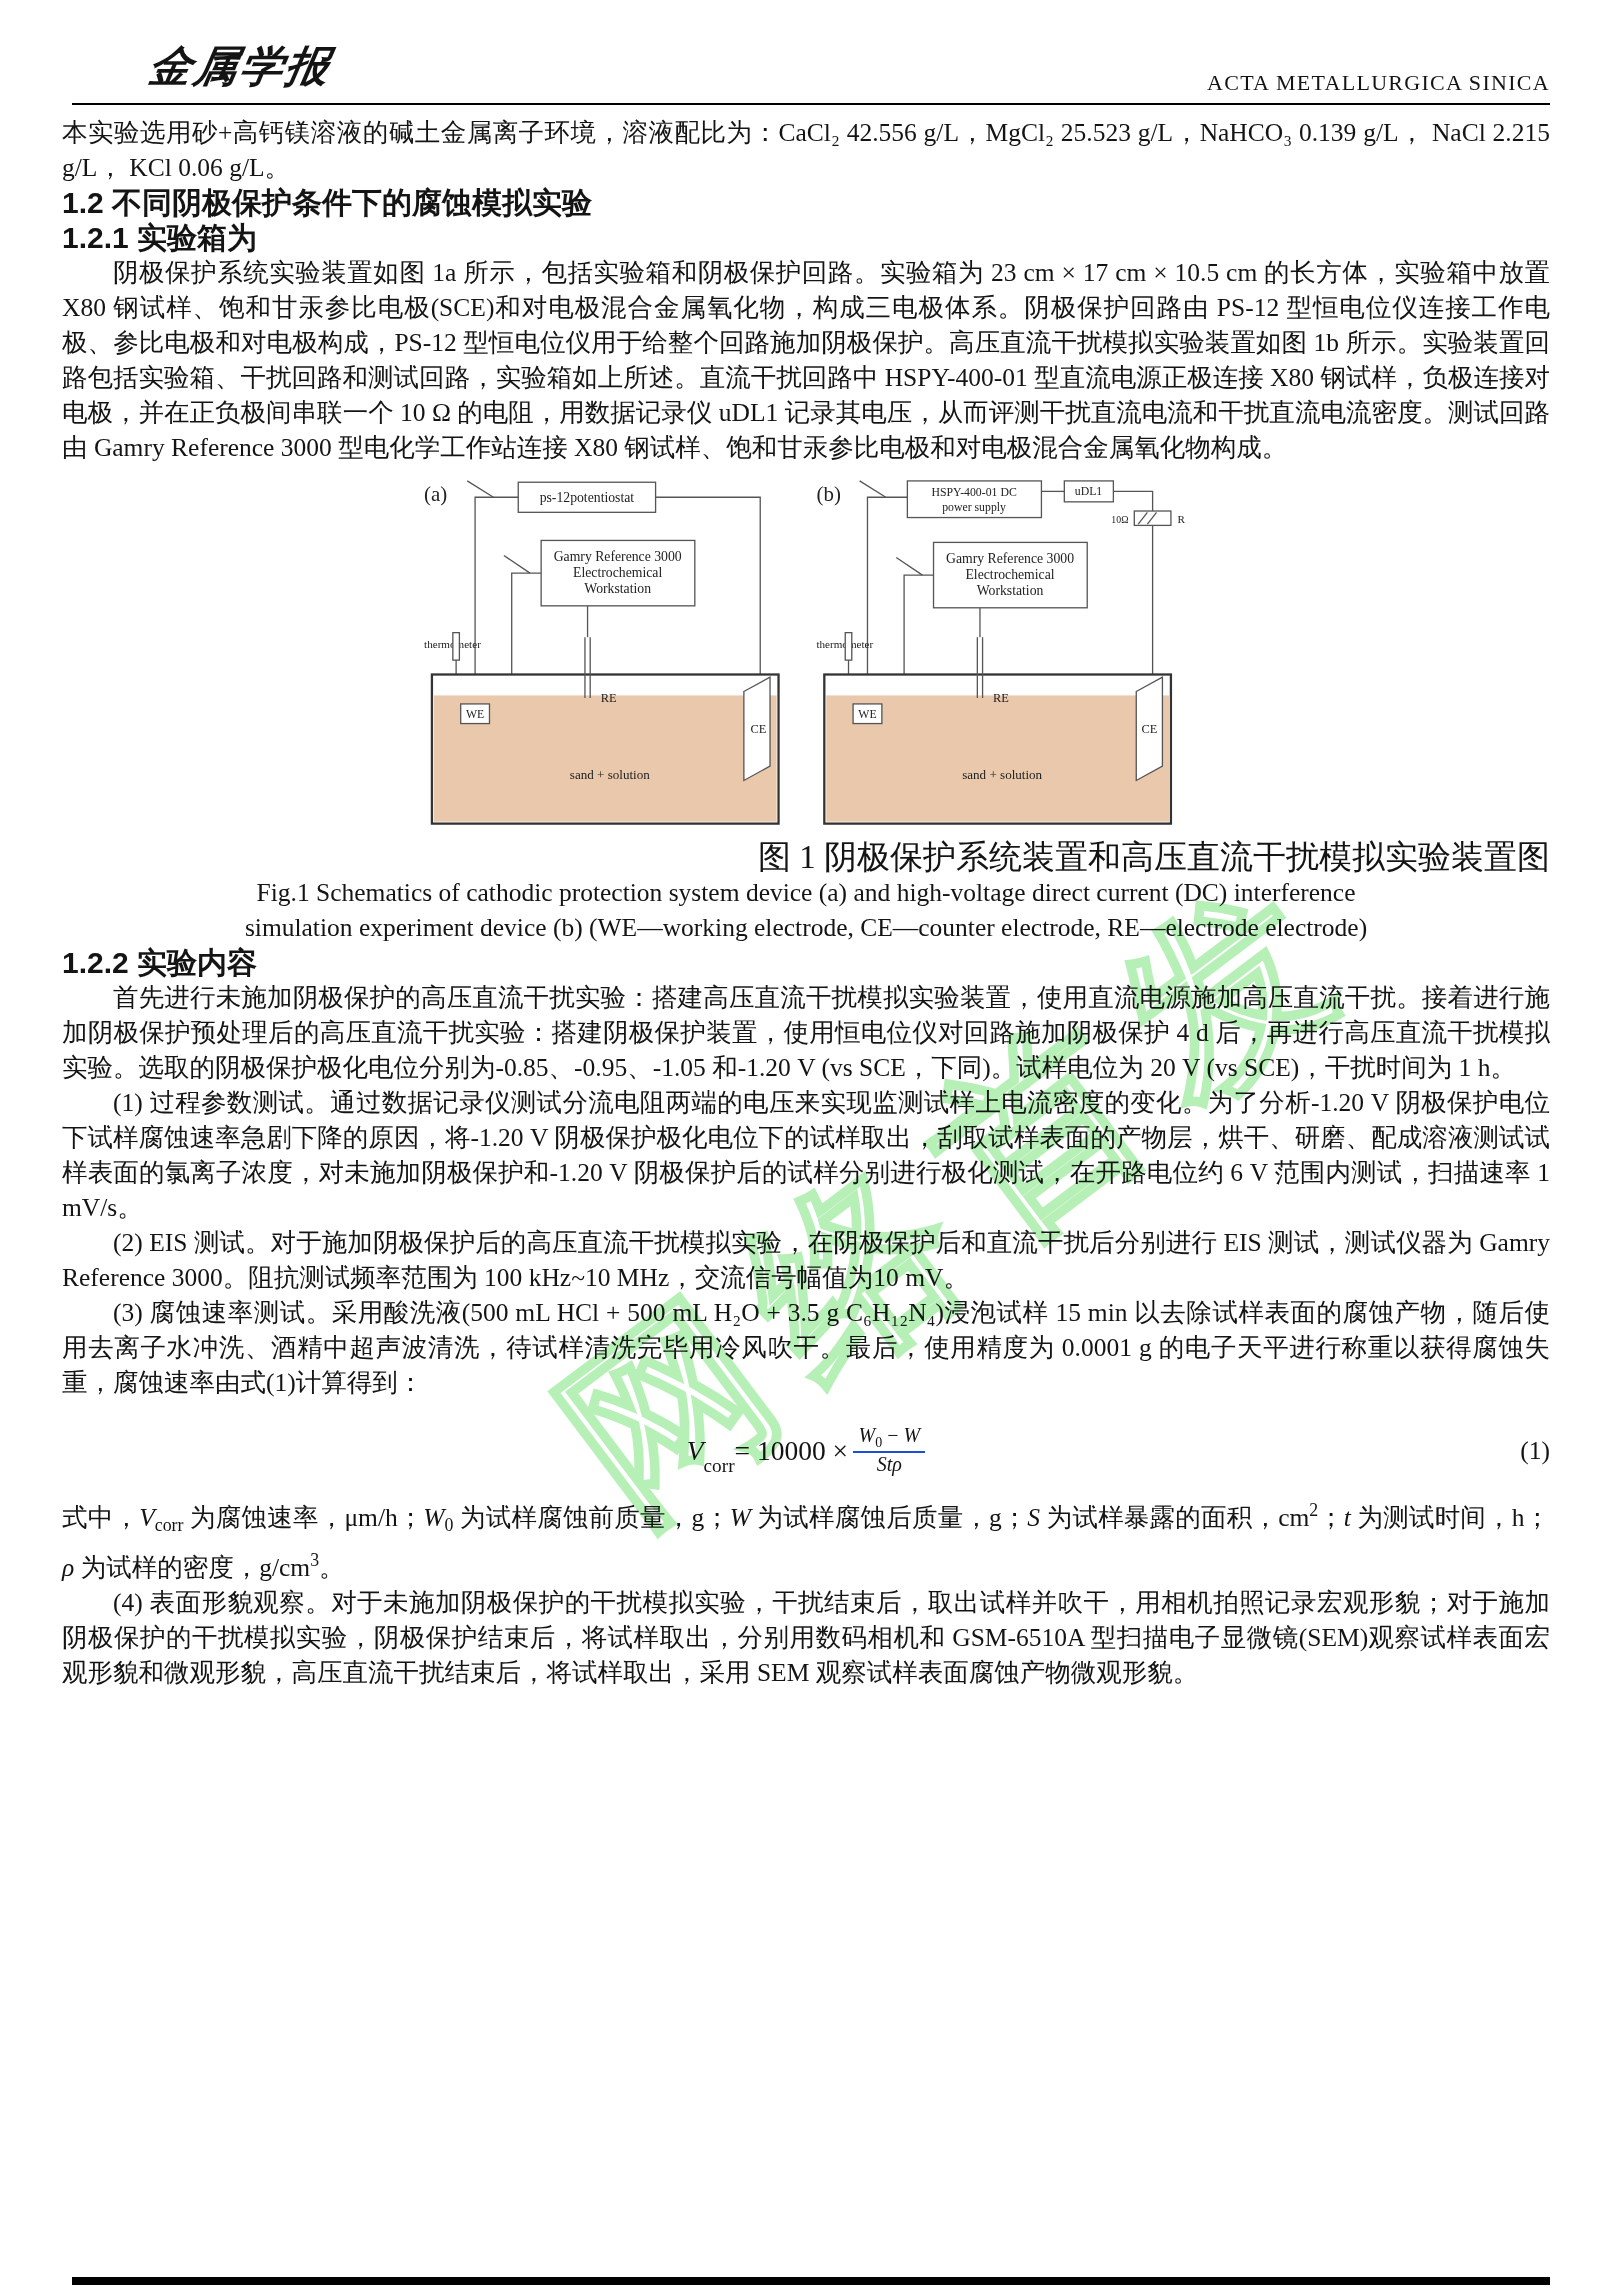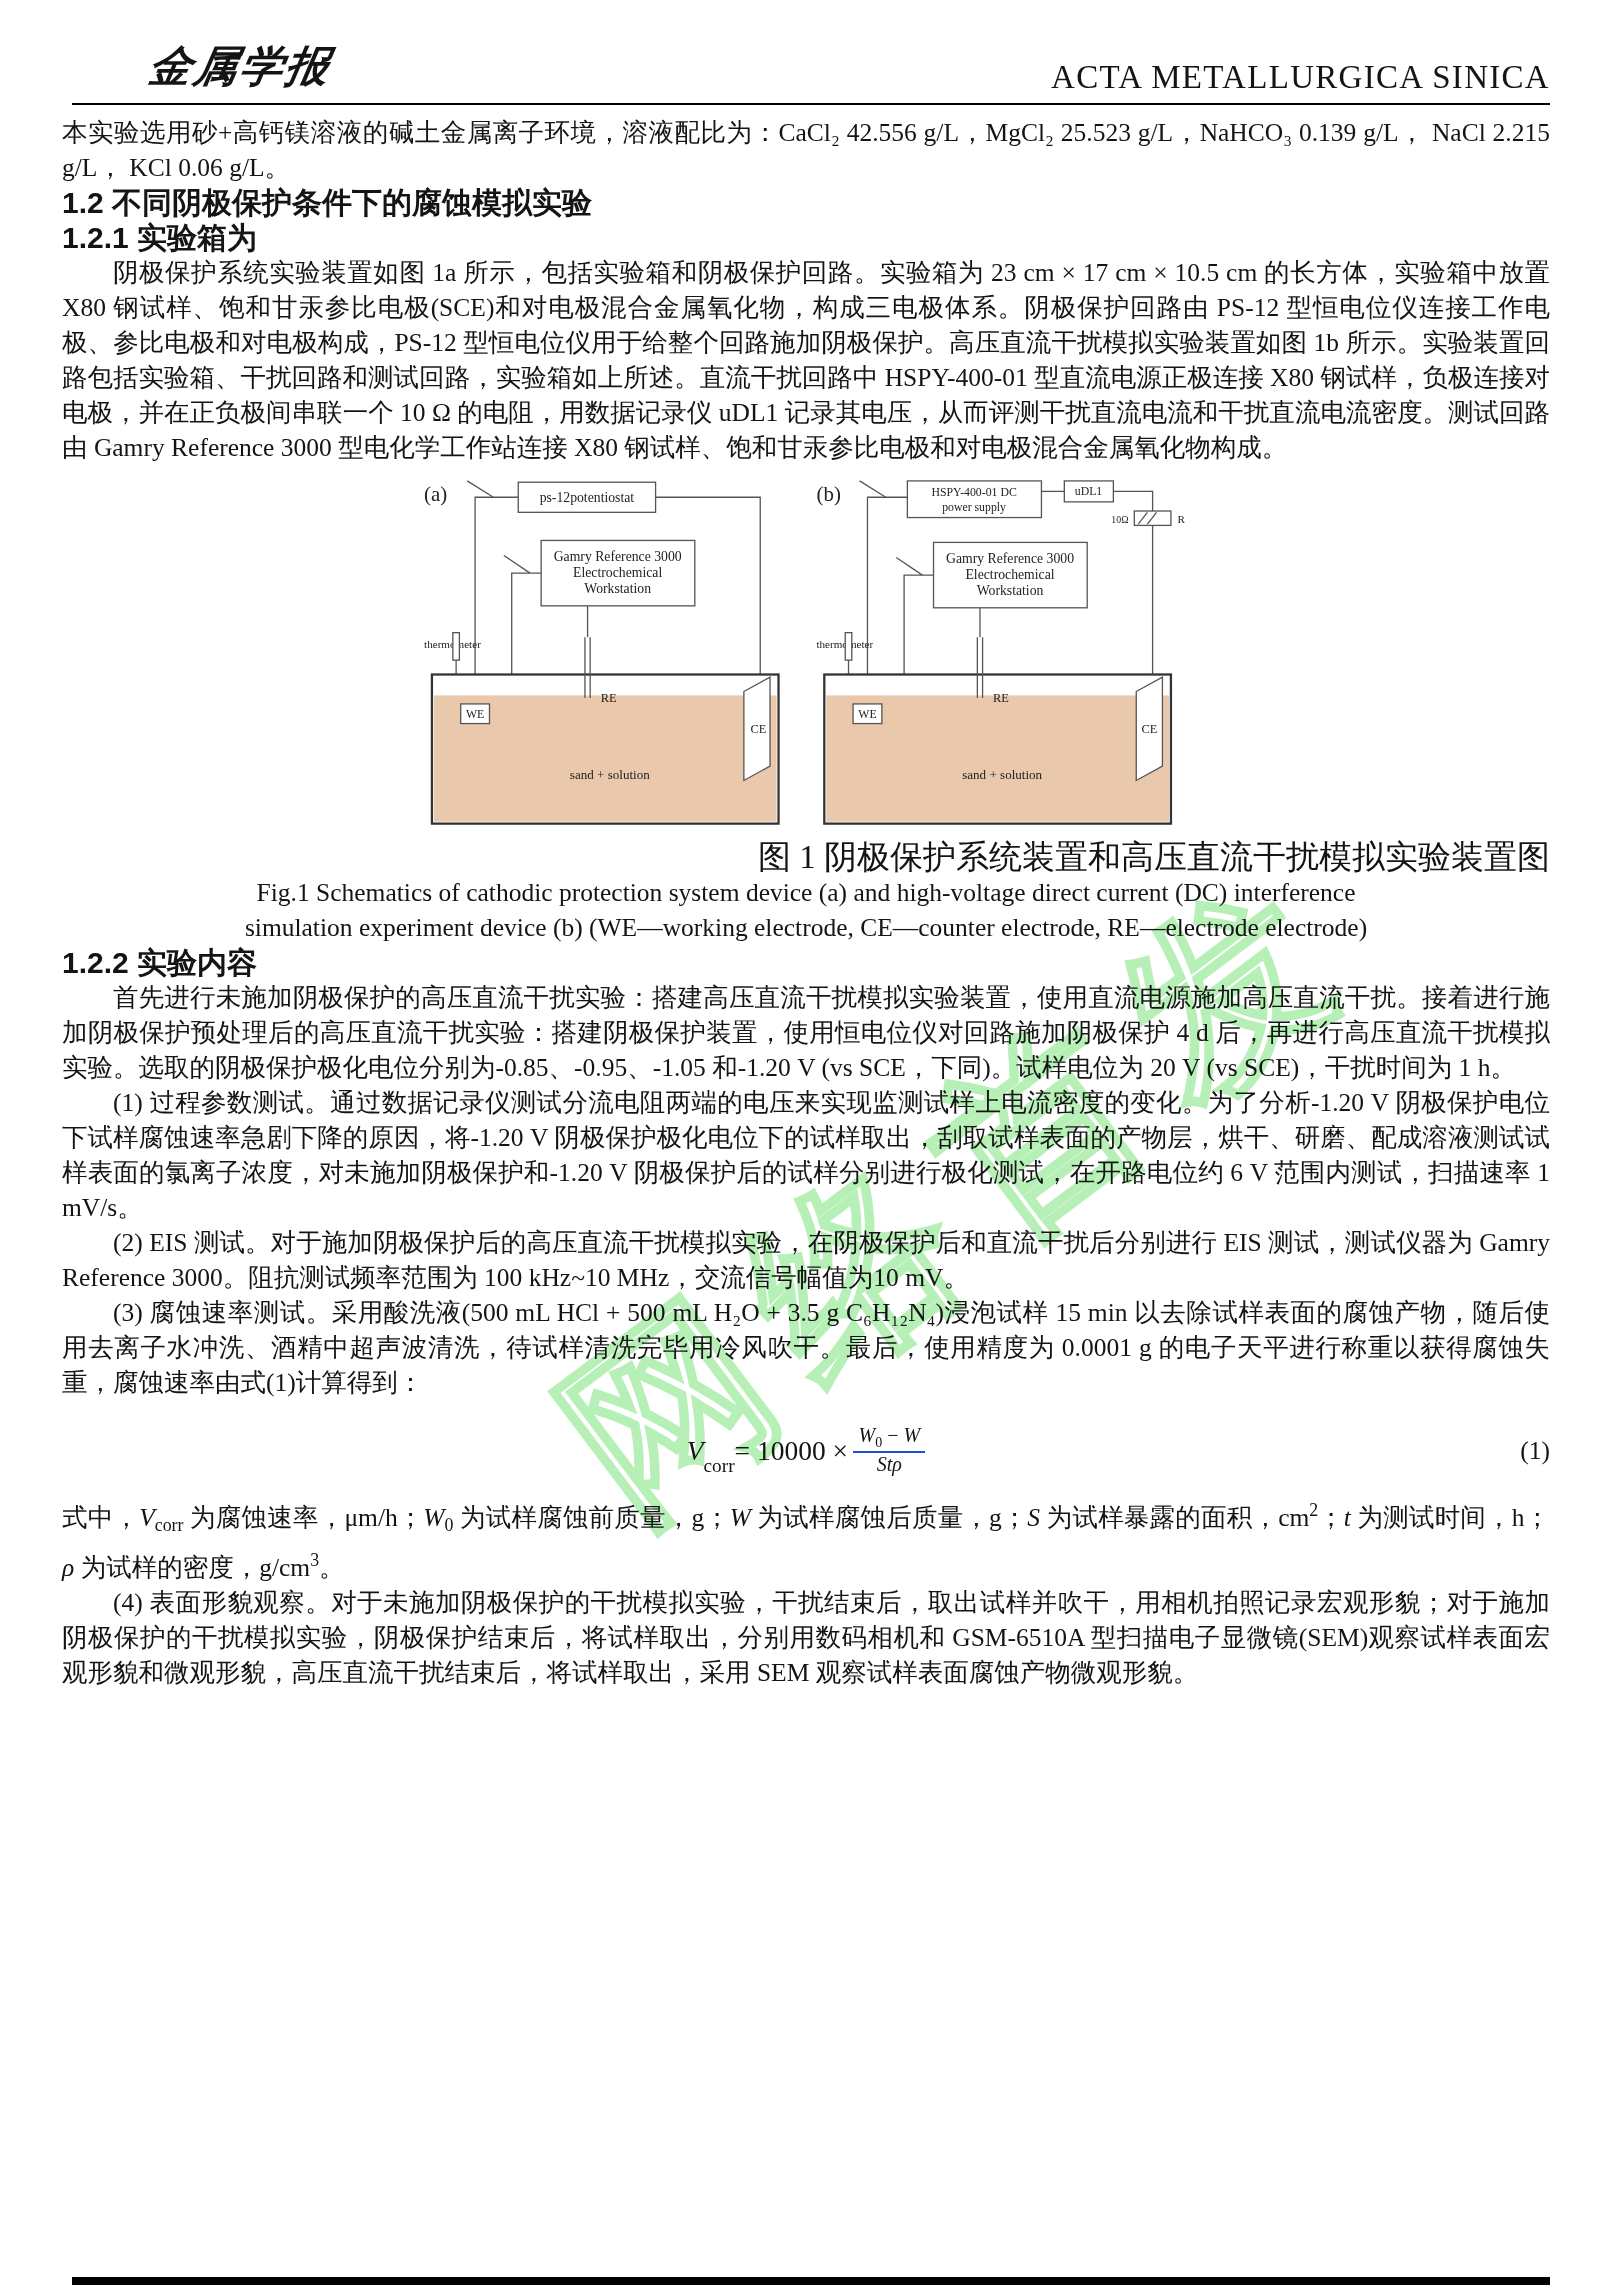--- a/index.html
+++ b/index.html
@@ -7,21 +7,21 @@
     position:relative; width:1623px; height:2295px; margin:0 auto;
     background:#ffffff; overflow:hidden;
     font-family:"Liberation Serif","DejaVu Serif",serif; color:#141414;
   }
   
   .header { position:absolute; top:38px; left:72px; right:73px; display:flex; justify-content:space-between; align-items:flex-end; }
   .logo {
     font-family:"DejaVu Serif",serif; font-style:italic; font-weight:bold;
     font-size:43px; transform:skewX(-10deg); padding-left:77px; letter-spacing:2.6px;
   }
-  .journal-title { font-size:33px; letter-spacing:1.3px;margin-top:8px; }
+  .journal-title { font-size:22px; letter-spacing:1.3px;margin-top:8px; }
   .header-rule { position:absolute; top:103px; left:72px; right:73px; border-top:2.6px solid #000; }
   
   .watermark {
     position:absolute; left:275px; top:1060px; width:1374px; text-align:center;
     transform:rotate(-37deg); pointer-events:none;
     font-family:"Liberation Sans","DejaVu Sans",sans-serif; font-weight:bold;
     font-size:196px; letter-spacing:36px;
     color:rgba(255,255,255,0); -webkit-text-stroke:3.3px rgba(110,225,110,0.5);
     z-index:1;
   }

